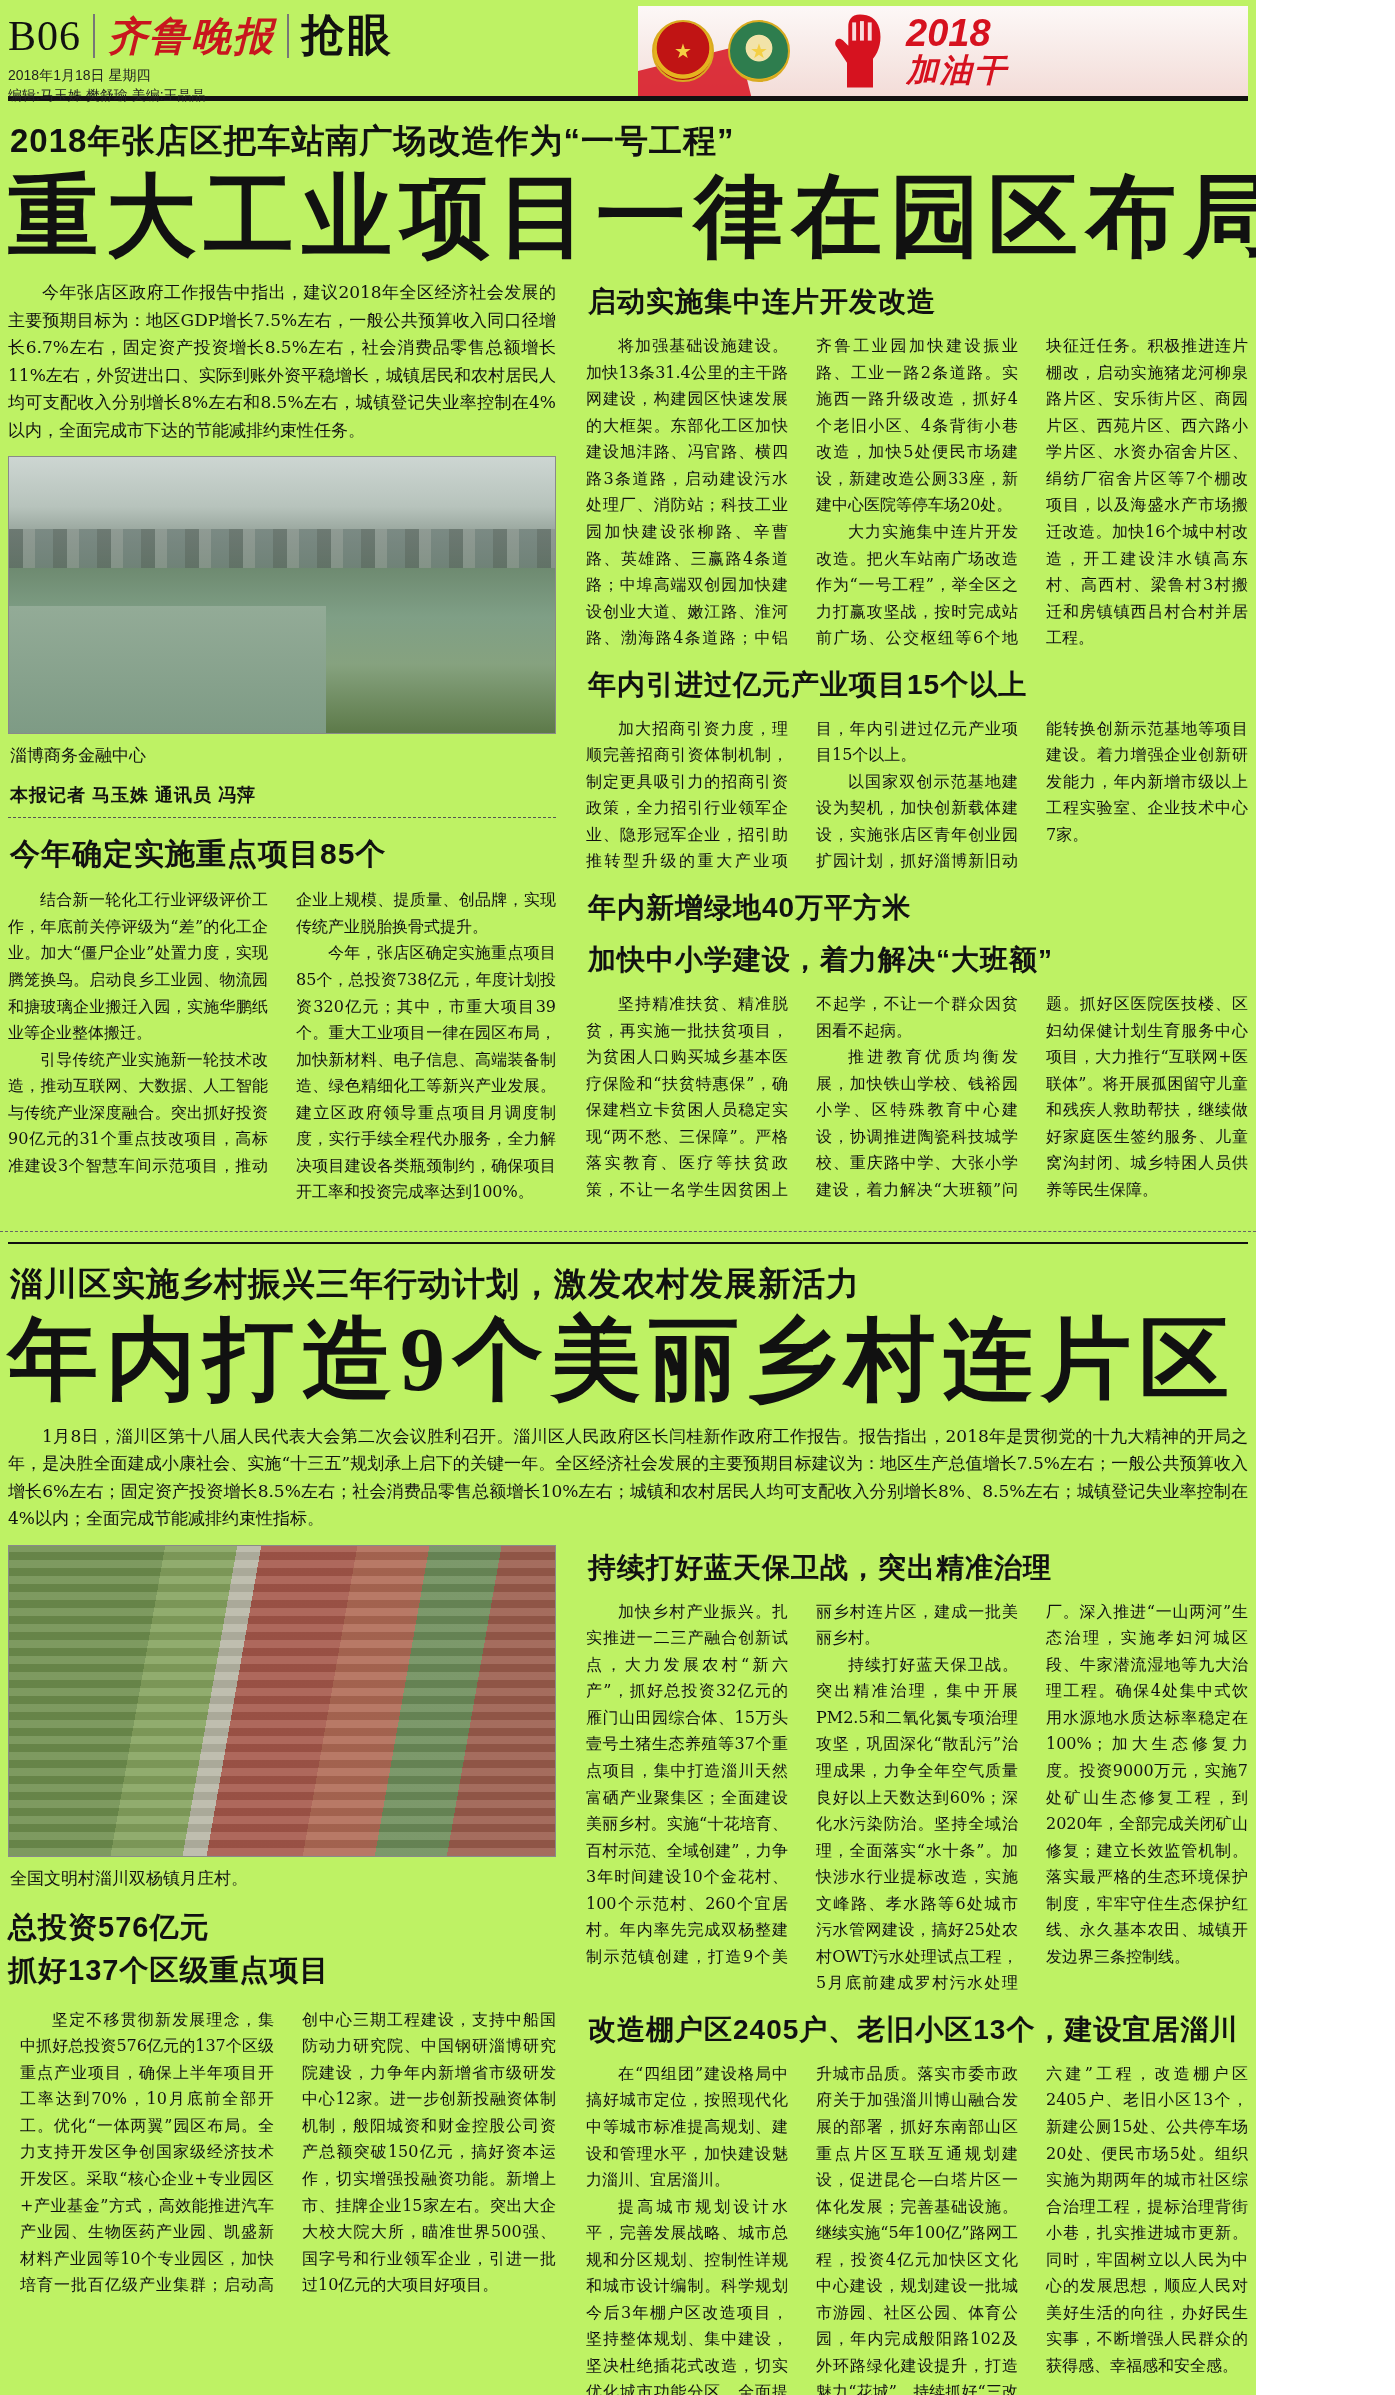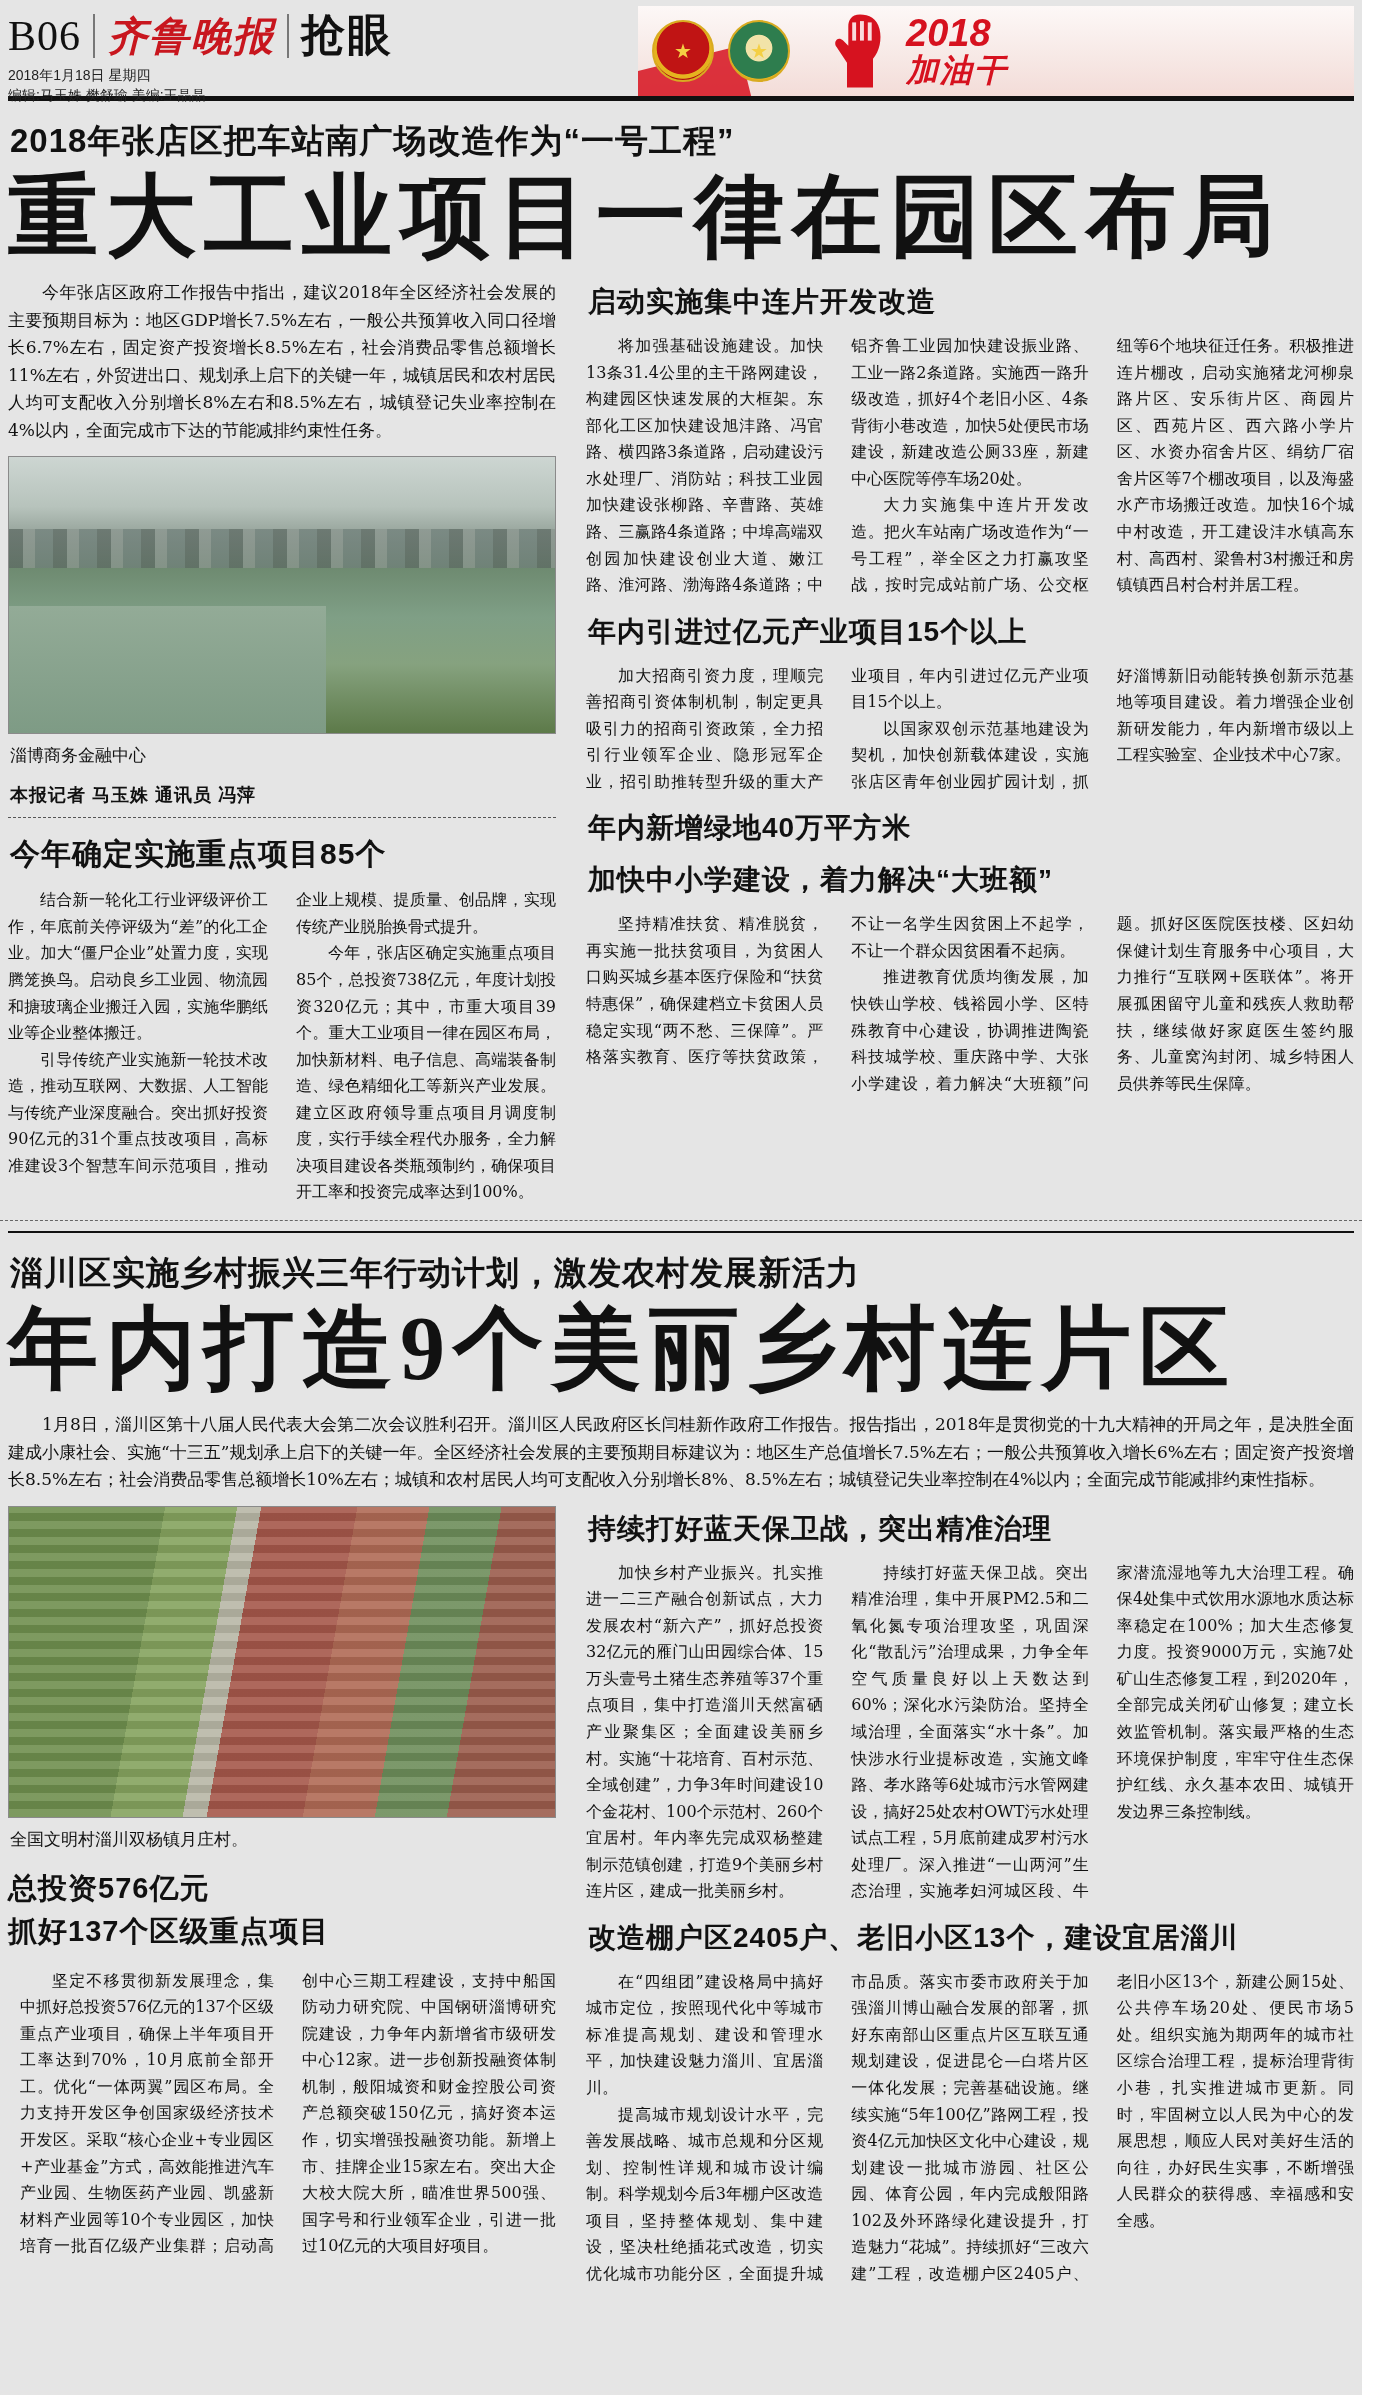--- a/index.html
+++ b/index.html
@@ -1,17 +1,17 @@
 <!DOCTYPE html>
 <html><head>
 <meta charset="utf-8">
 <style>
   html,body{margin:0;padding:0;background:#ffffff;color:#111;
     font-family:"Liberation Sans", sans-serif;}
-  #paper{width:1362px;height:2395px;overflow:hidden;background:#e5e5e5;position:relative;}
+  #paper{width:1256px;height:2395px;overflow:hidden;background:#bef264;position:relative;}
 
   
   .hdr{display:flex;align-items:stretch;justify-content:space-between;height:96px;padding:6px 8px 0 8px;box-sizing:border-box;}
   .hdr-left{display:flex;flex-direction:column;justify-content:space-between;flex:0 0 620px;}
   .hdr-top{display:flex;align-items:center;gap:12px;}
   .page-no{font-family:"Liberation Serif", serif;font-size:42px;letter-spacing:1px;}
   .vbar{width:2px;height:44px;background:#777;}
   .masthead{font-family:"DejaVu Serif", serif;font-style:italic;font-weight:bold;
     color:#c8161e;font-size:40px;letter-spacing:2px;line-height:1;}
   .section-name{font-size:44px;font-weight:900;letter-spacing:2px;}
@@ -106,21 +106,21 @@
   </div>
   <div class="top-rule"></div>
 
   <div class="art art1-wrap">
     <div class="kicker">2018年张店区把车站南广场改造作为“一号工程”</div>
     <div class="headline">重大工业项目一律在园区布局</div>
 
     <div class="a1-grid">
 
       <div>
-        <p class="lead">今年张店区政府工作报告中指出，建议2018年全区经济社会发展的主要预期目标为：地区GDP增长7.5%左右，一般公共预算收入同口径增长6.7%左右，固定资产投资增长8.5%左右，社会消费品零售总额增长11%左右，外贸进出口、规划承上启下的关键一年，城镇居民和农村居民人均可支配收入分别增长8%左右和8.5%左右，城镇登记失业率控制在4%以内，全面完成市下达的节能减排约束性任务。</p>
+        <p class="lead">今年张店区政府工作报告中指出，建议2018年全区经济社会发展的主要预期目标为：地区GDP增长7.5%左右，一般公共预算收入同口径增长6.7%左右，固定资产投资增长8.5%左右，社会消费品零售总额增长11%左右，外贸进出口、实际到账外资平稳增长，城镇居民和农村居民人均可支配收入分别增长8%左右和8.5%左右，城镇登记失业率控制在4%以内，全面完成市下达的节能减排约束性任务。</p>
         <div class="photo photo1"></div>
         <div class="caption">淄博商务金融中心</div>
         <div class="byline">本报记者 马玉姝 通讯员 冯萍</div>
         <div class="subhead">今年确定实施重点项目85个</div>
         <div class="bodytext cols2">
           <p>结合新一轮化工行业评级评价工作，年底前关停评级为“差”的化工企业。加大“僵尸企业”处置力度，实现腾笼换鸟。启动良乡工业园、物流园和搪玻璃企业搬迁入园，实施华鹏纸业等企业整体搬迁。</p>
           <p>引导传统产业实施新一轮技术改造，推动互联网、大数据、人工智能与传统产业深度融合。突出抓好投资90亿元的31个重点技改项目，高标准建设3个智慧车间示范项目，推动企业上规模、提质量、创品牌，实现传统产业脱胎换骨式提升。</p>
           <p>今年，张店区确定实施重点项目85个，总投资738亿元，年度计划投资320亿元；其中，市重大项目39个。重大工业项目一律在园区布局，加快新材料、电子信息、高端装备制造、绿色精细化工等新兴产业发展。建立区政府领导重点项目月调度制度，实行手续全程代办服务，全力解决项目建设各类瓶颈制约，确保项目开工率和投资完成率达到100%。</p>
         </div>
       </div>

